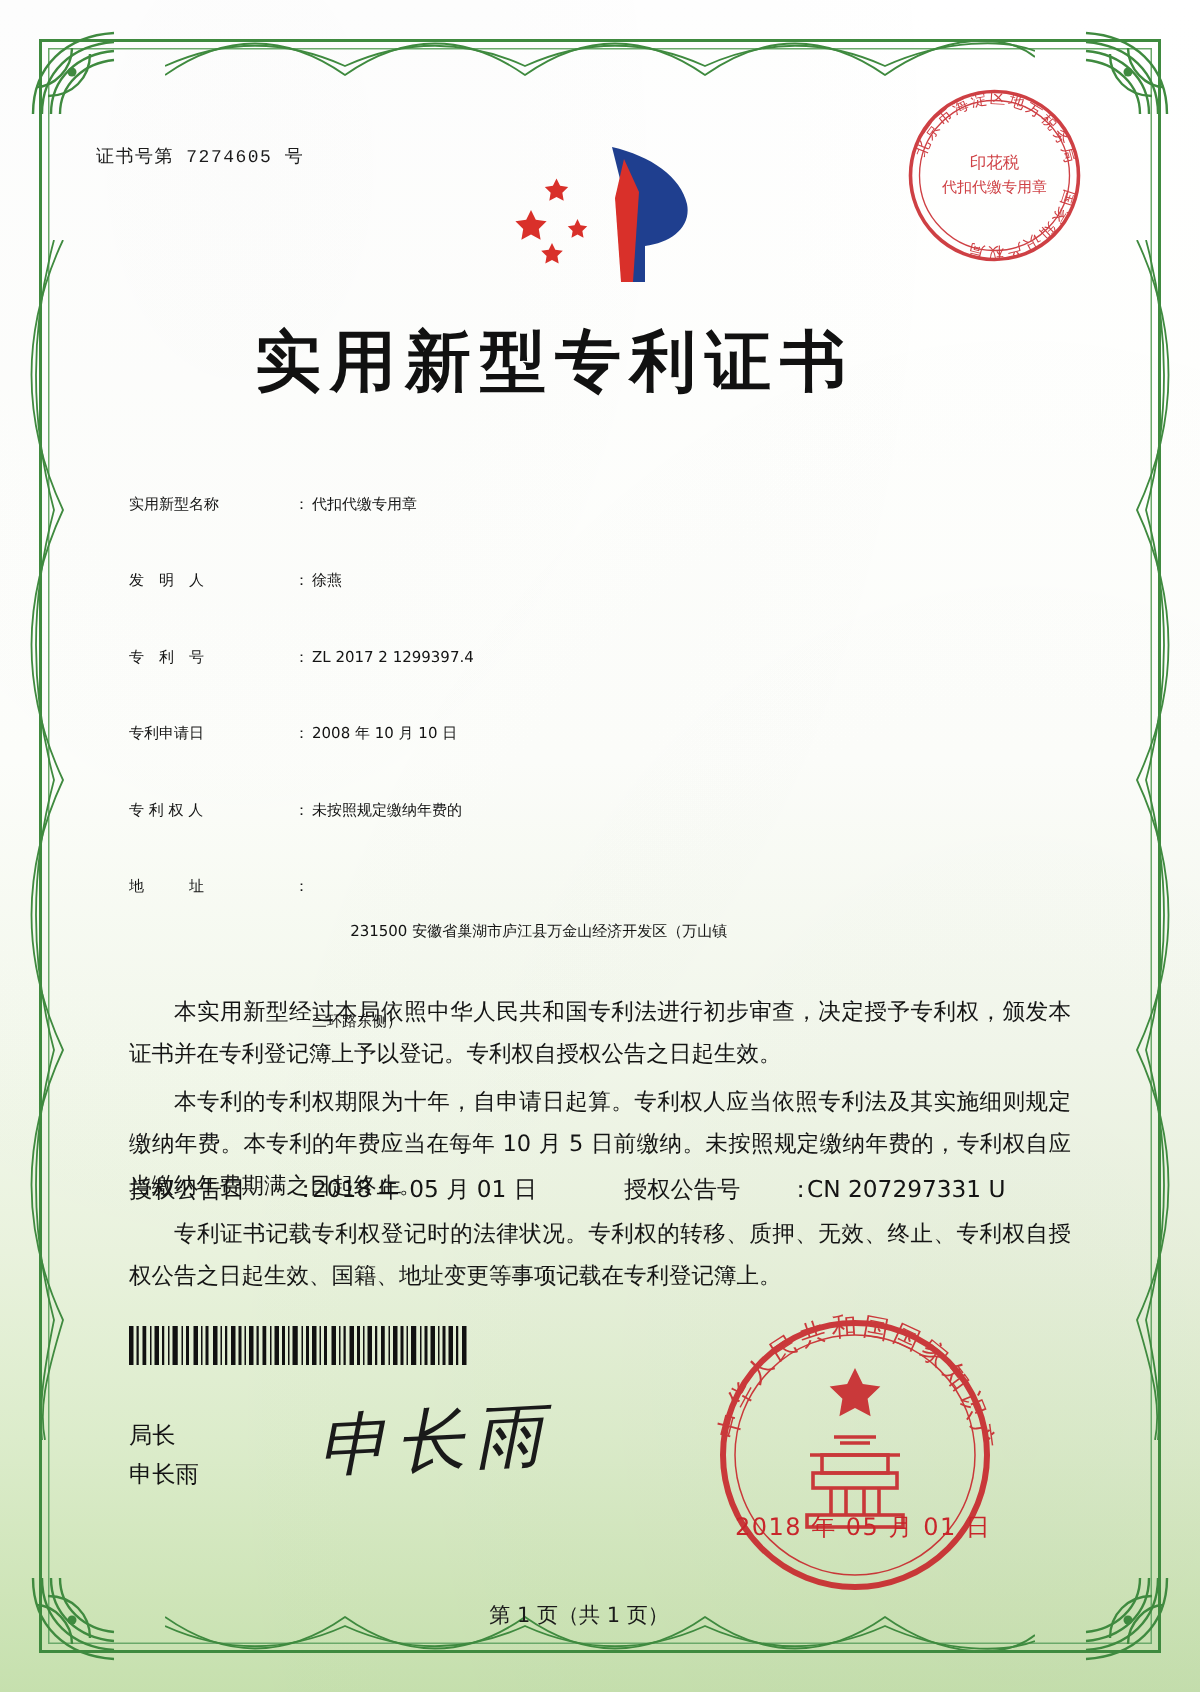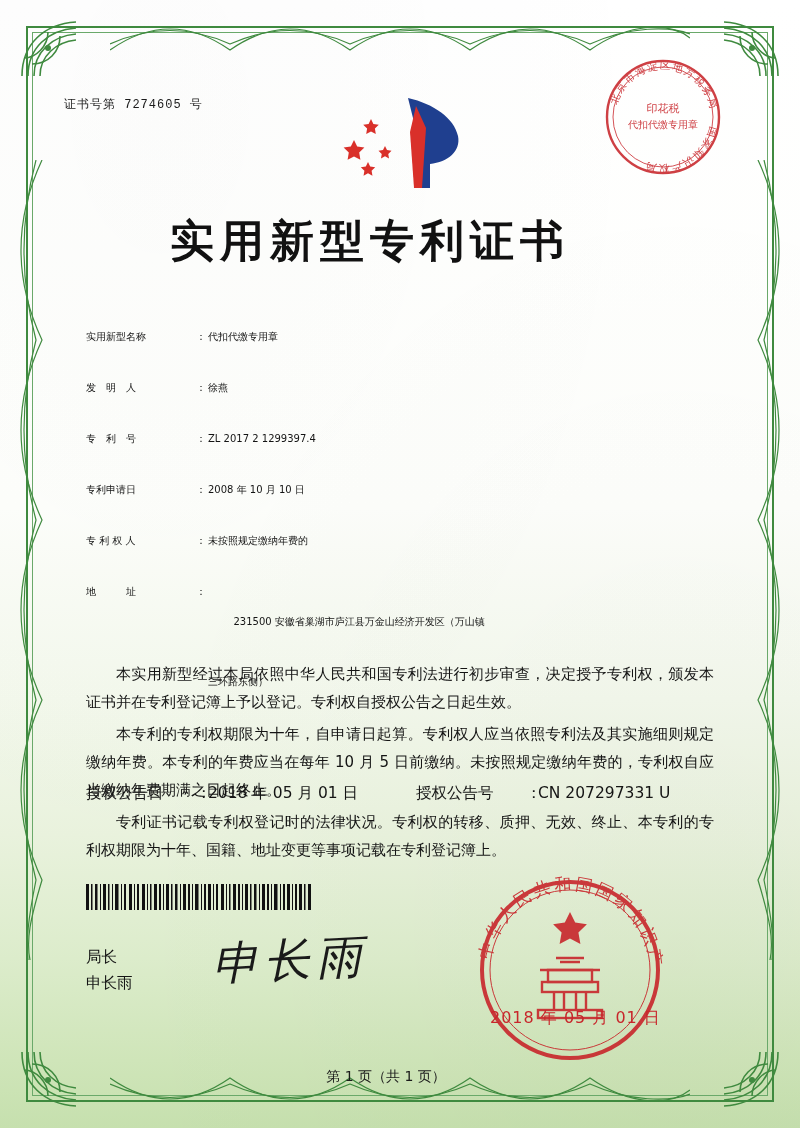--- a/index.html
+++ b/index.html
@@ -398,21 +398,21 @@
         <span class="field-label">授权公告号</span>
         <span class="field-colon">：</span>
         <span>CN 207297331 U</span>
       </span>
     </div>
   </div>
 
   <div class="body-text">
     <p>本实用新型经过本局依照中华人民共和国专利法进行初步审查，决定授予专利权，颁发本证书并在专利登记簿上予以登记。专利权自授权公告之日起生效。</p>
     <p>本专利的专利权期限为十年，自申请日起算。专利权人应当依照专利法及其实施细则规定缴纳年费。本专利的年费应当在每年 10 月 5 日前缴纳。未按照规定缴纳年费的，专利权自应当缴纳年费期满之日起终止。</p>
-    <p>专利证书记载专利权登记时的法律状况。专利权的转移、质押、无效、终止、本专利的专利权期限为十年、国籍、地址变更等事项记载在专利登记簿上。</p>
+    <p>专利证书记载专利权登记时的法律状况。专利权的转移、质押、无效、终止、专利权自授权公告之日起生效、国籍、地址变更等事项记载在专利登记簿上。</p>
   </div>
 
   <svg class="barcode" viewBox="0 0 228 26" preserveAspectRatio="none">
     <g fill="#111">
       <rect x="0" y="0" width="3" height="26"></rect>
         <rect x="5" y="0" width="1.5" height="26"></rect>
       <rect x="9" y="0" width="2.5" height="26"></rect>
         <rect x="14" y="0" width="1" height="26"></rect>
       <rect x="17" y="0" width="3" height="26"></rect>
         <rect x="22" y="0" width="1.5" height="26"></rect>

